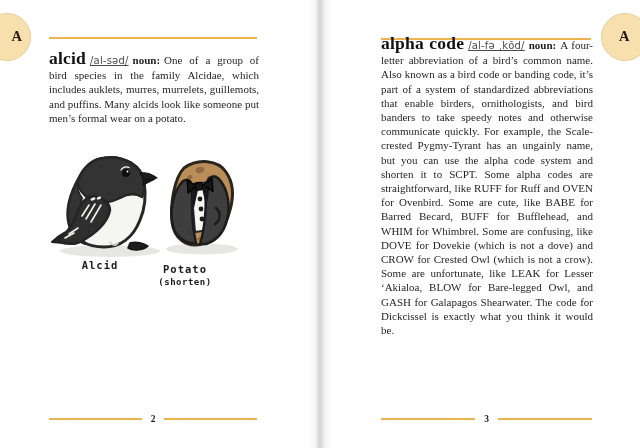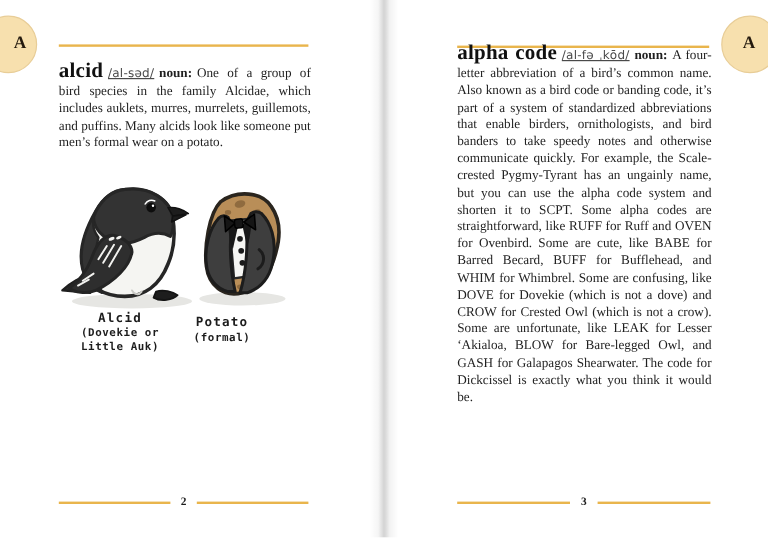--- a/index.html
+++ b/index.html
@@ -116,26 +116,24 @@
         <g>
           <path d="M 148 36 L 139 30 L 140 43 Z" fill="#151515" stroke="#000" stroke-width="1.3" stroke-linejoin="round"></path>
           <path d="M 155 35 L 164 28.5 L 165 41.5 Z" fill="#151515" stroke="#000" stroke-width="1.3" stroke-linejoin="round"></path>
           <rect x="147.5" y="32.5" width="7" height="7.5" rx="2" fill="#151515" stroke="#000" stroke-width="1.2" transform="rotate(-5 151 36)"></rect>
         </g>
       </g>
     </svg>
 
     <div class="caption caption-1">
       <div class="cap-title">Alcid</div>
-      <div class="cap-sub">(Dovekie or
-Little Auk)</div>
     </div>
     <div class="caption caption-2">
       <div class="cap-title">Potato</div>
-      <div class="cap-sub">(formal)</div>
+      <div class="cap-sub">(shorten)</div>
     </div>
 
     <div class="footer footer-left">
       <div class="fline"></div>
       <div class="pnum">2</div>
       <div class="fline"></div>
     </div>
   </div>
 
   <div class="spine"></div>

